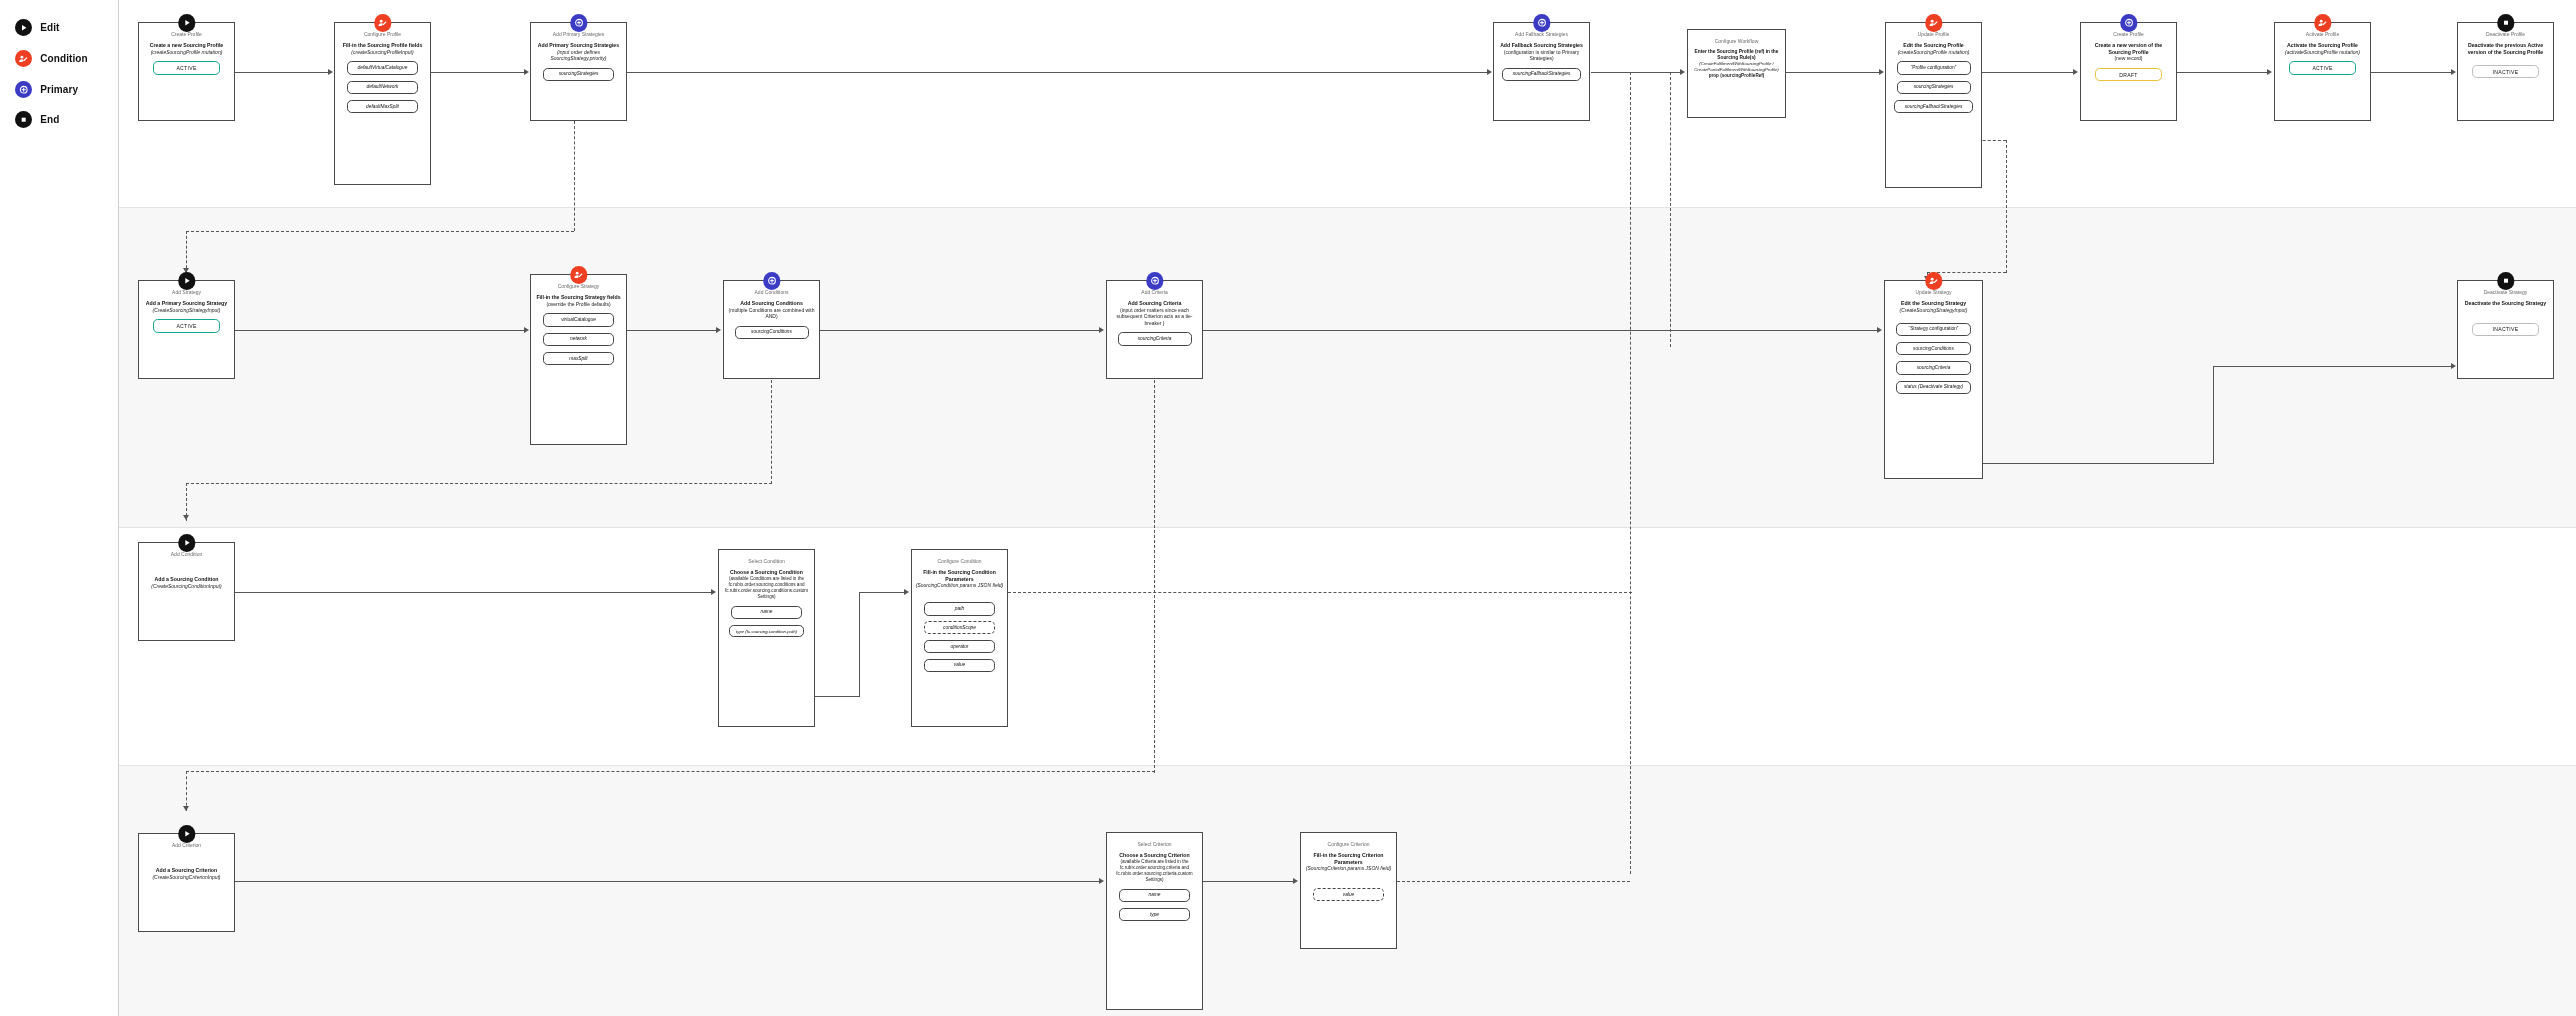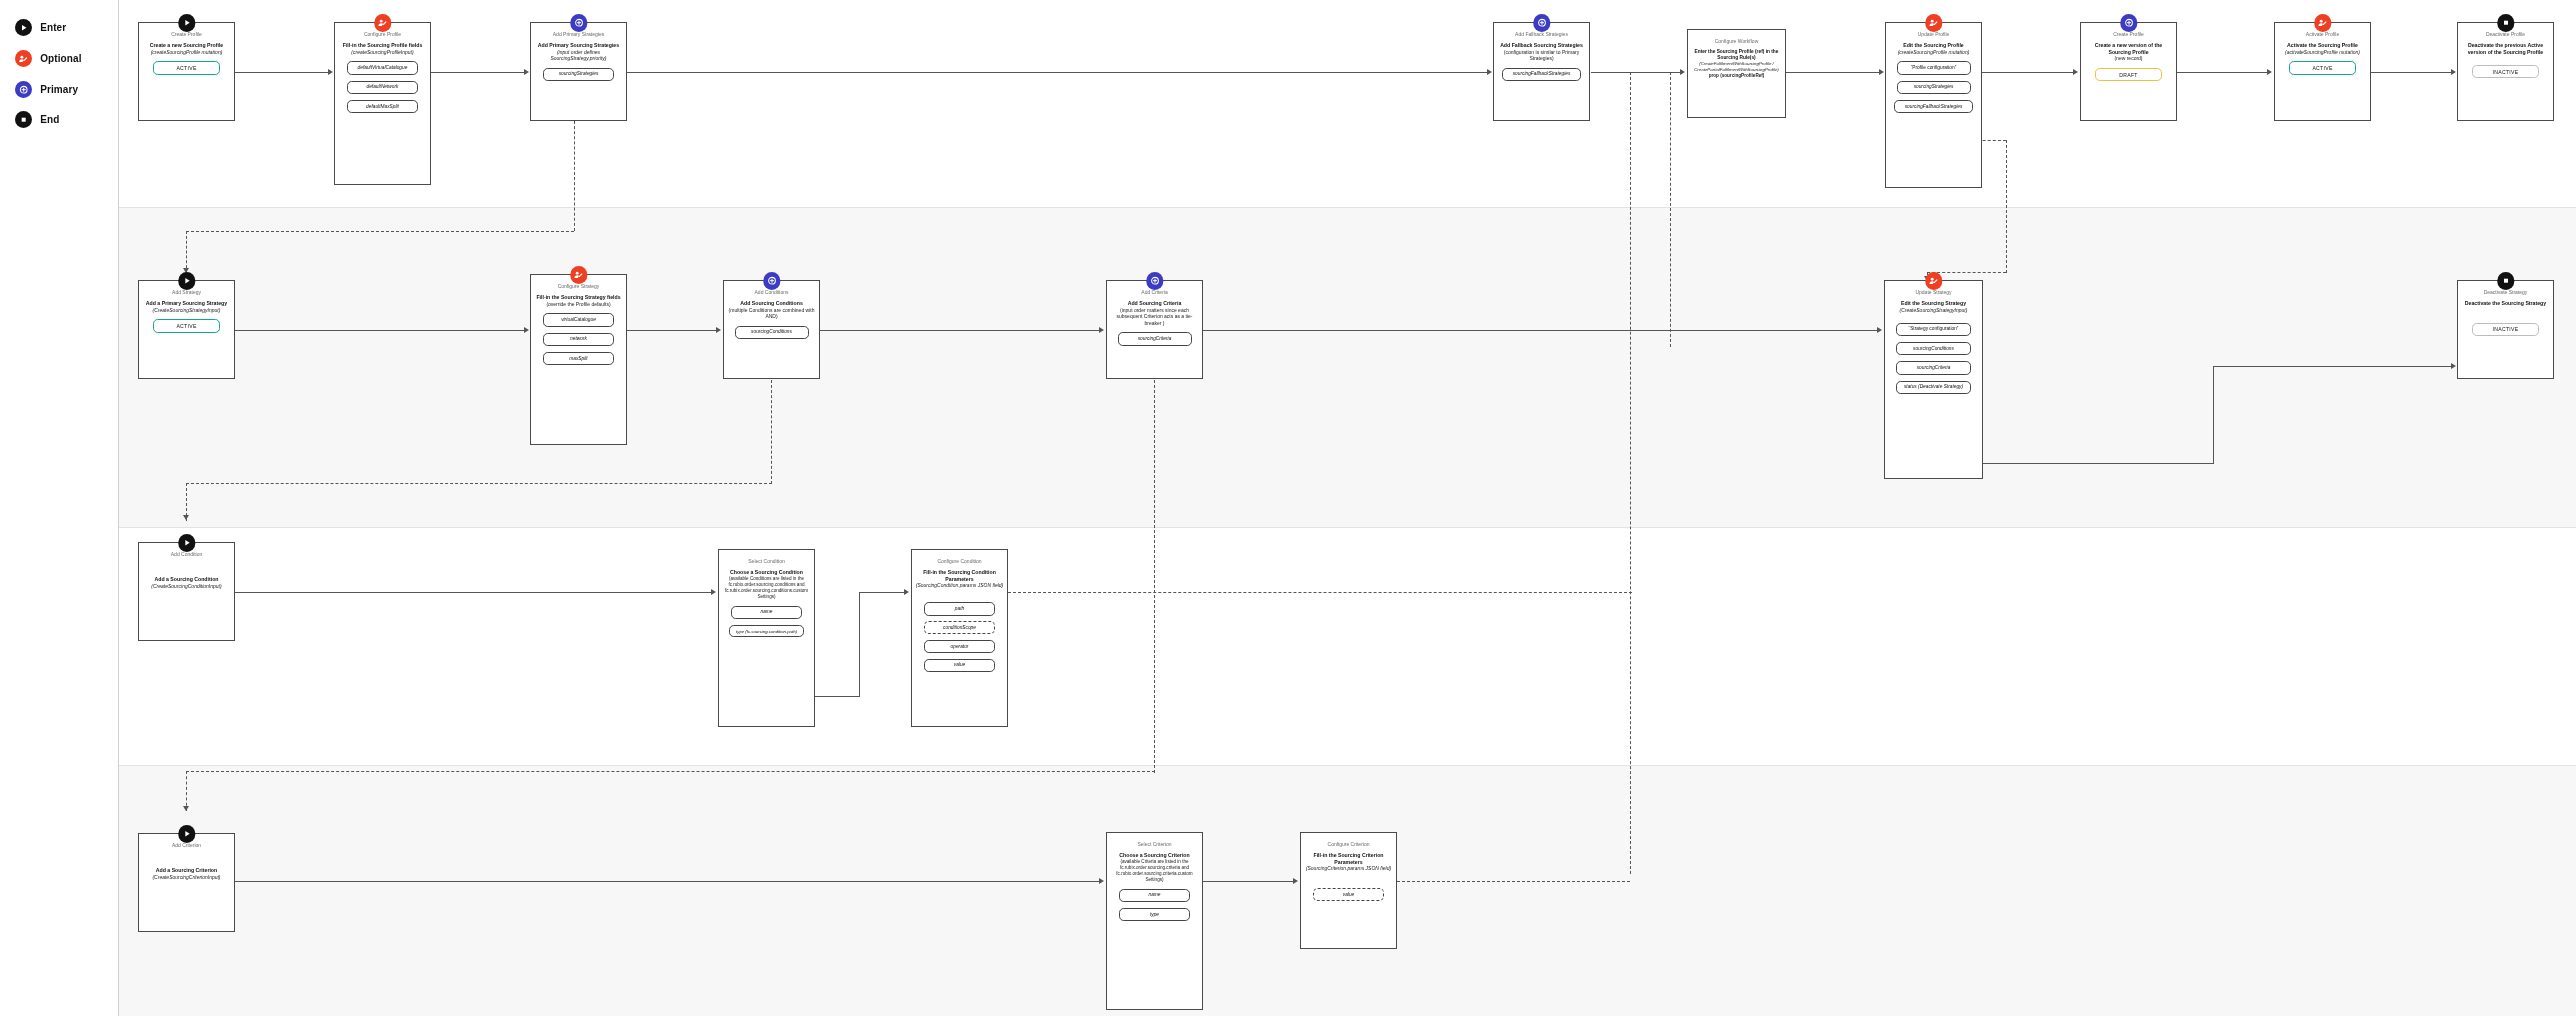--- a/index.html
+++ b/index.html
@@ -75,31 +75,31 @@
   <div class="band-sep" style="top:527px;"></div>
   <div class="band-sep" style="top:765px;"></div>
 
   <div id="legend">
     <div class="legend-row" style="top:19px;">
       <span class="badge badge-start">
         <svg width="9.4" height="9.4" viewBox="0 0 14 14">
             <polygon points="4.5,3 11,7 4.5,11" fill="#fff"></polygon>
           </svg>
       </span>
-      <span class="legend-label">Enter</span>
+      <span class="legend-label">Edit</span>
     </div>
     <div class="legend-row" style="top:50px;">
       <span class="badge badge-optional">
         <svg width="10" height="10" viewBox="0 0 16 16">
           <circle cx="6.2" cy="5" r="2.3" fill="#fff"></circle>
           <path d="M1.8 12.6c0-2.6 2-4.1 4.4-4.1 1.3 0 2.4.4 3.2 1.1l-2.6 3z" fill="#fff"></path>
           <path d="M13.6 5.1l1.3 1.3-4.6 4.6-1.7.4.4-1.7z" fill="#fff"></path>
         </svg>
       </span>
-      <span class="legend-label">Optional</span>
+      <span class="legend-label">Condition</span>
     </div>
     <div class="legend-row" style="top:81px;">
       <span class="badge badge-create">
         <svg width="9.4" height="9.4" viewBox="0 0 14 14">
           <circle cx="7" cy="7" r="5" fill="none" stroke="#fff" stroke-width="1.6"></circle>
           <rect x="6.25" y="4" width="1.5" height="6" fill="#fff"></rect>
           <rect x="4" y="6.25" width="6" height="1.5" fill="#fff"></rect>
         </svg>
       </span>
       <span class="legend-label">Primary</span>

